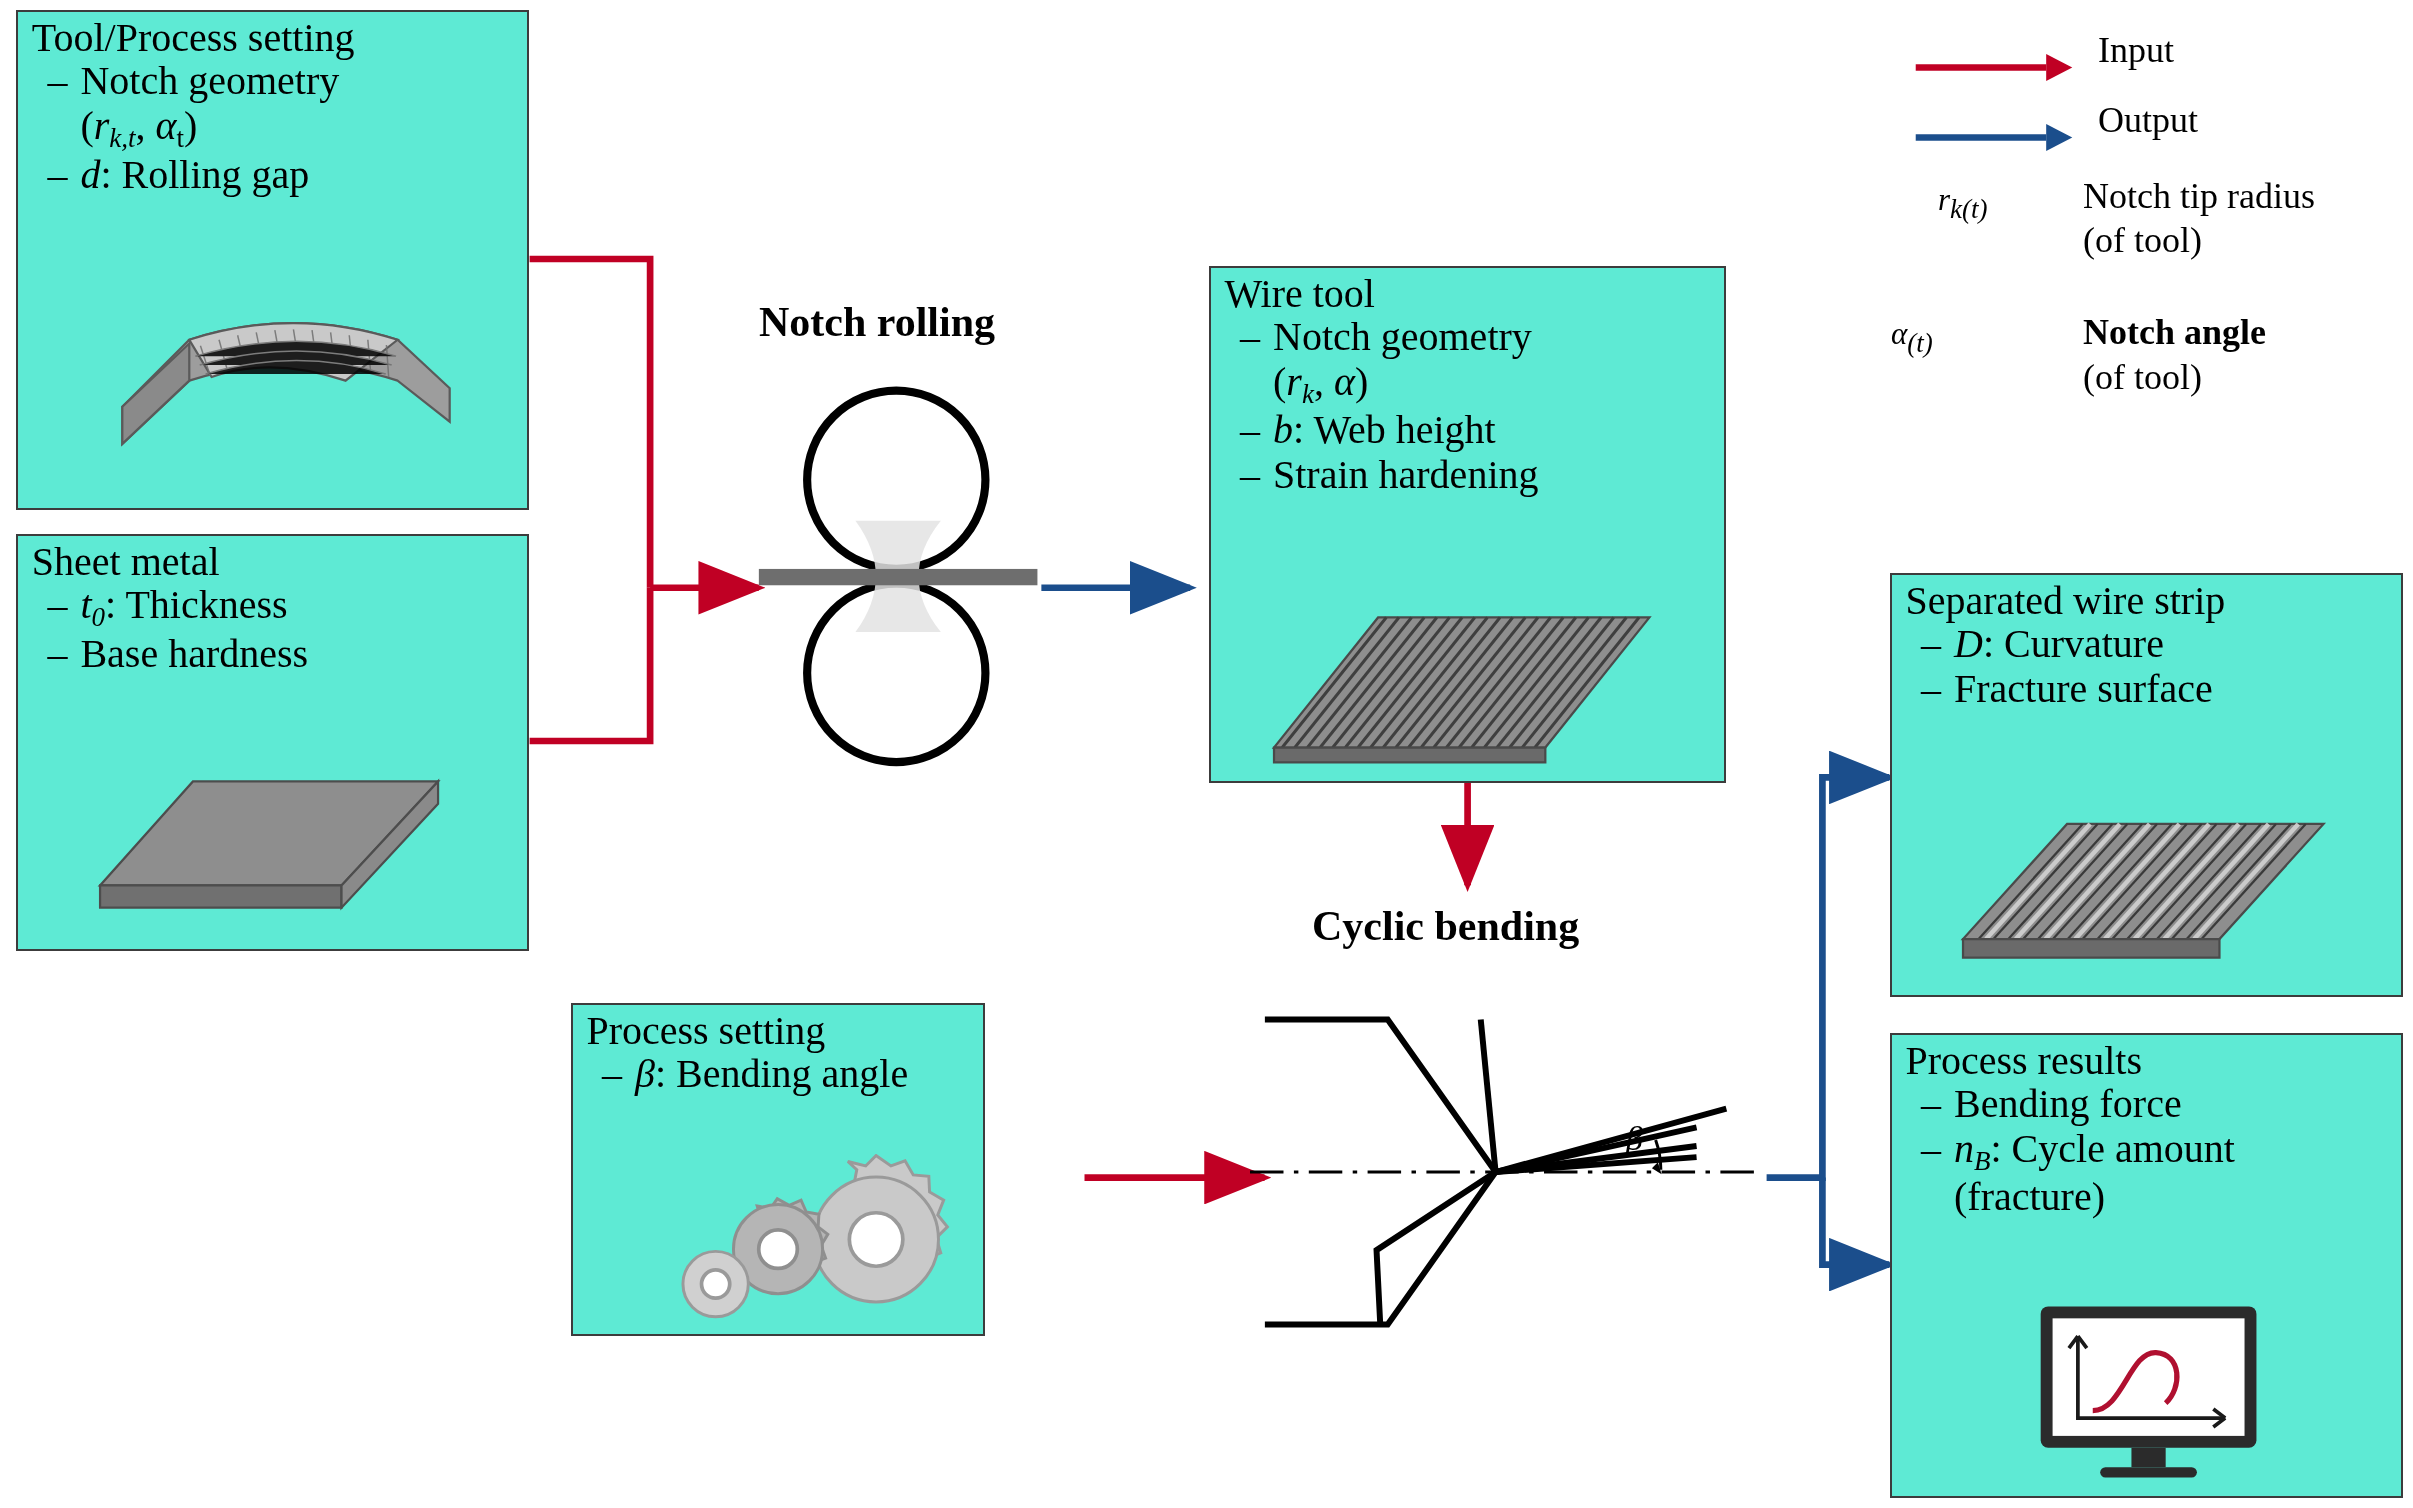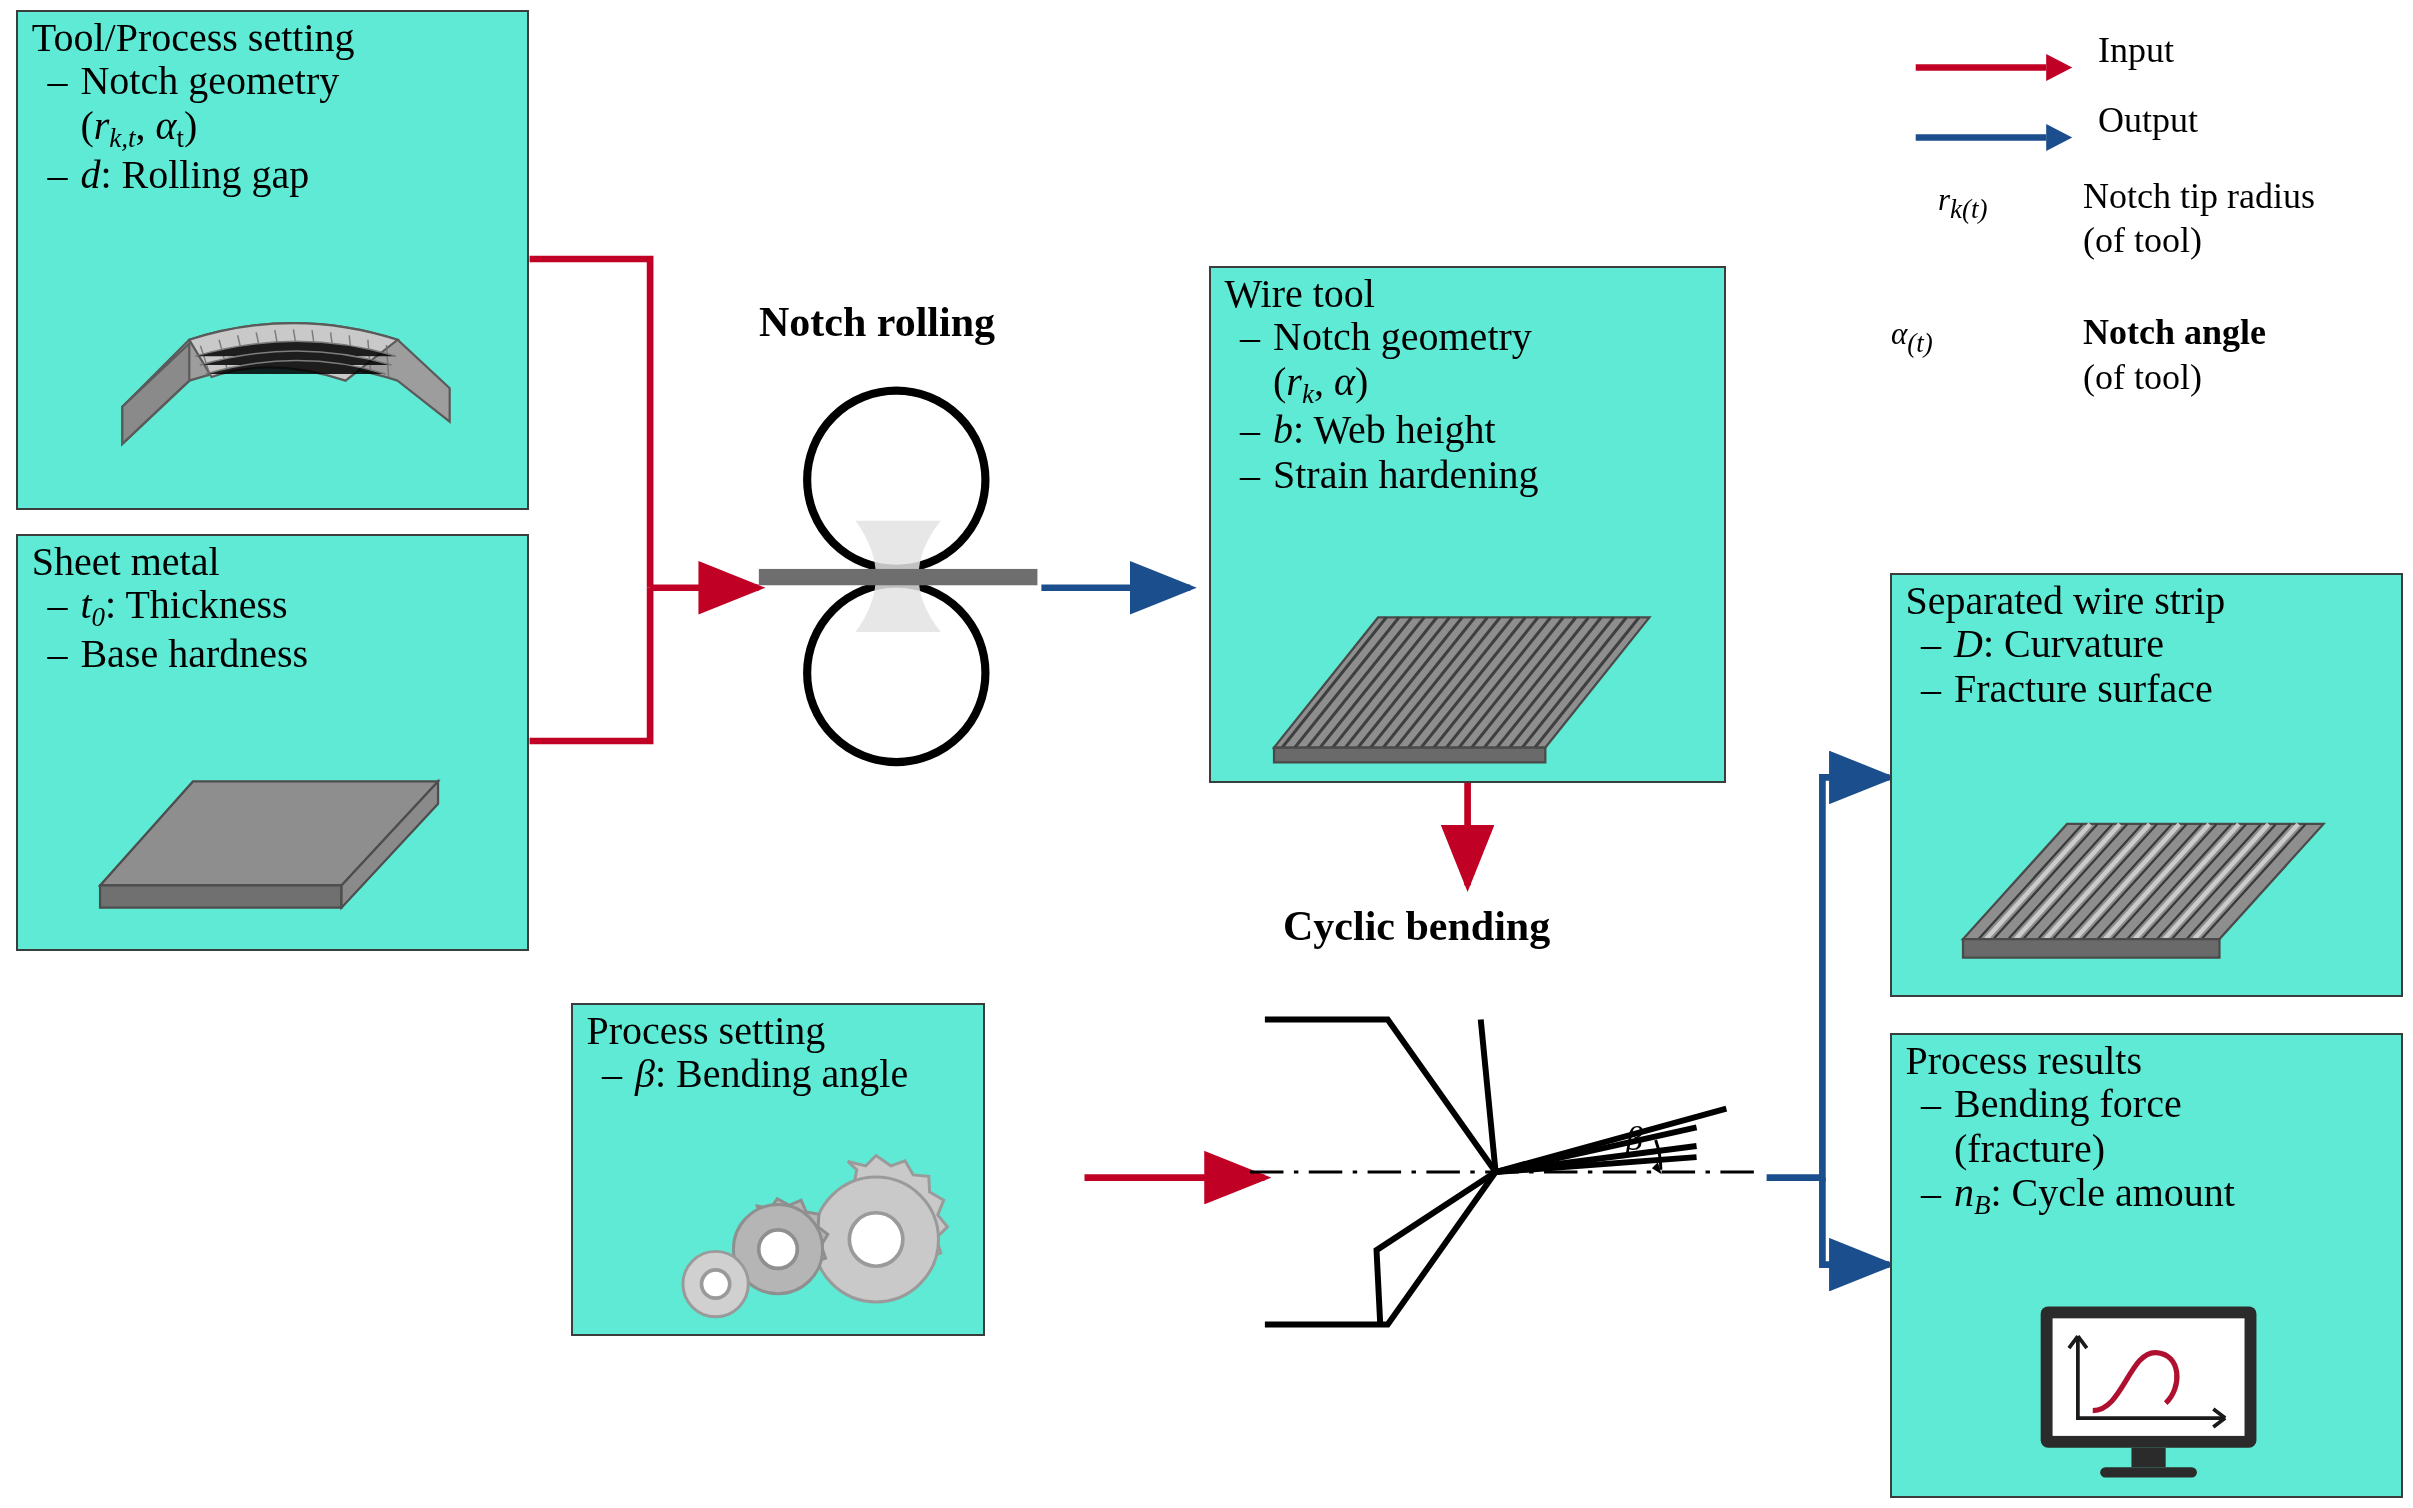--- a/index.html
+++ b/index.html
@@ -213,21 +213,21 @@
           <path d="M458,10 L318,185"></path>
           <path d="M475,10 L335,185"></path>
         <path d="M492,10 L352,185"></path>
           <path d="M509,10 L369,185"></path>
           <path d="M526,10 L386,185"></path>
       </g>
       <path d="M35,185 L400,185 L400,205 L35,205 z" fill="#6a6a6a" stroke="#4a4a4a" stroke-width="3"></path>
     </svg>
   </div>
 
-  <div class="proc-label" style="left:1283px; top:902px;">Cyclic bending</div>
+  <div class="proc-label" style="left:1312px; top:902px;">Cyclic bending</div>
   <svg class="fig" style="left:1250px; top:997px;" width="521" height="350" viewBox="0 0 700 470">
     <g stroke="#000" stroke-width="8" fill="none">
       <path d="M20,30 L185,30 L330,235"></path>
       <path d="M310,30 L330,235"></path>
       <path d="M20,440 L185,440 L330,235"></path>
       <path d="M330,235 L170,340 L175,440"></path>
       <path d="M330,235 L640,150"></path>
       <path d="M330,235 L600,175"></path>
       <path d="M330,235 L600,200"></path>
       <path d="M330,235 L600,215"></path>
@@ -300,22 +300,22 @@
         </g>
         <path d="M35,175 L380,175 L380,200 L35,200 z" fill="#6a6a6a" stroke="#4a4a4a" stroke-width="3"></path>
       </g>
     </svg>
   </div>
 
   <div class="box" style="left:1890px; top:1033px; width:513px; height:465px;">
     <div class="box-title">Process results</div>
     <ul class="bullets">
       <li><span class="dash">–</span>Bending force</li>
+      <li><span class="dash">–</span><span class="ital">n</span><span class="sub ital">B</span>: Cycle amount</li>
       <li><span class="dash"></span>(fracture)</li>
-      <li><span class="dash">–</span><span class="ital">n</span><span class="sub ital">B</span>: Cycle amount</li>
     </ul>
     <svg class="fig" style="left:141px; top:264px;" width="246" height="186" viewBox="0 0 330 250">
       <rect x="10" y="10" width="290" height="190" rx="10" fill="#2b2b2b"></rect>
       <rect x="26" y="26" width="258" height="158" fill="#ffffff"></rect>
       <g stroke="#1a1a1a" stroke-width="5" fill="none">
         <path d="M60,50 L60,160 L258,160"></path>
         <path d="M60,50 L48,66 M60,50 L72,66"></path>
         <path d="M258,160 L242,148 M258,160 L242,172"></path>
       </g>
       <path d="M80,150 C120,150 130,70 165,72 C200,74 200,120 178,140" stroke="#b01030" stroke-width="7" fill="none"></path>

